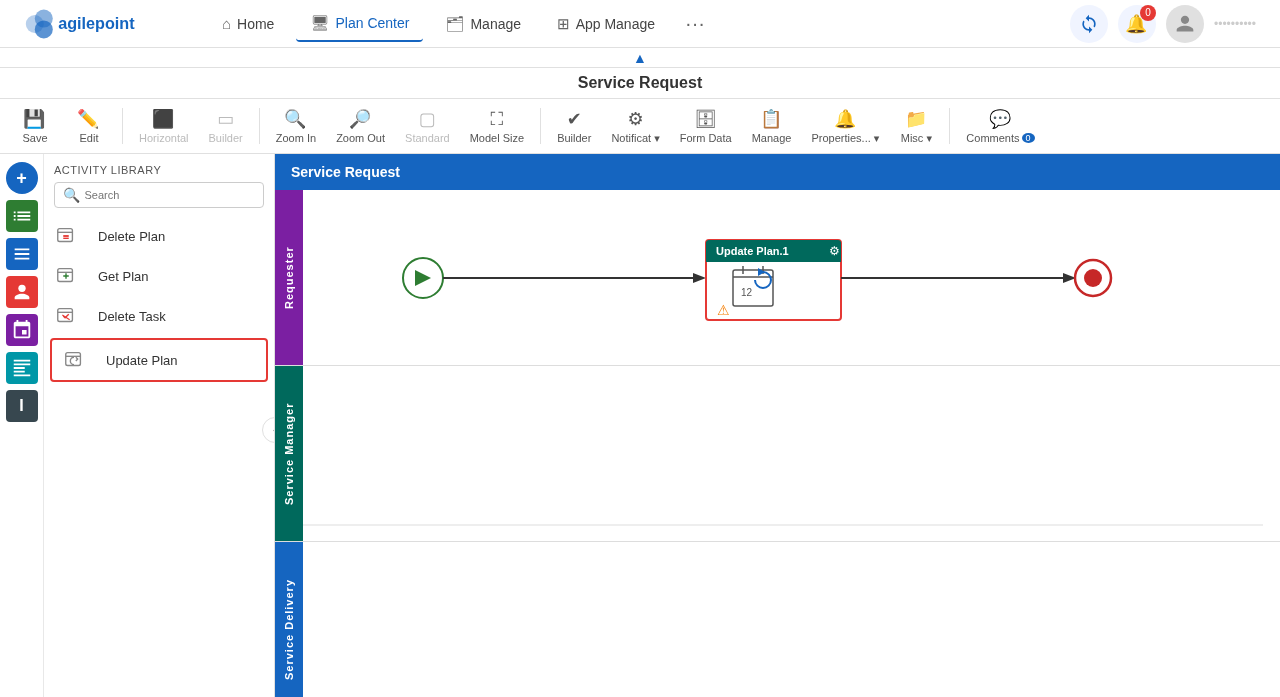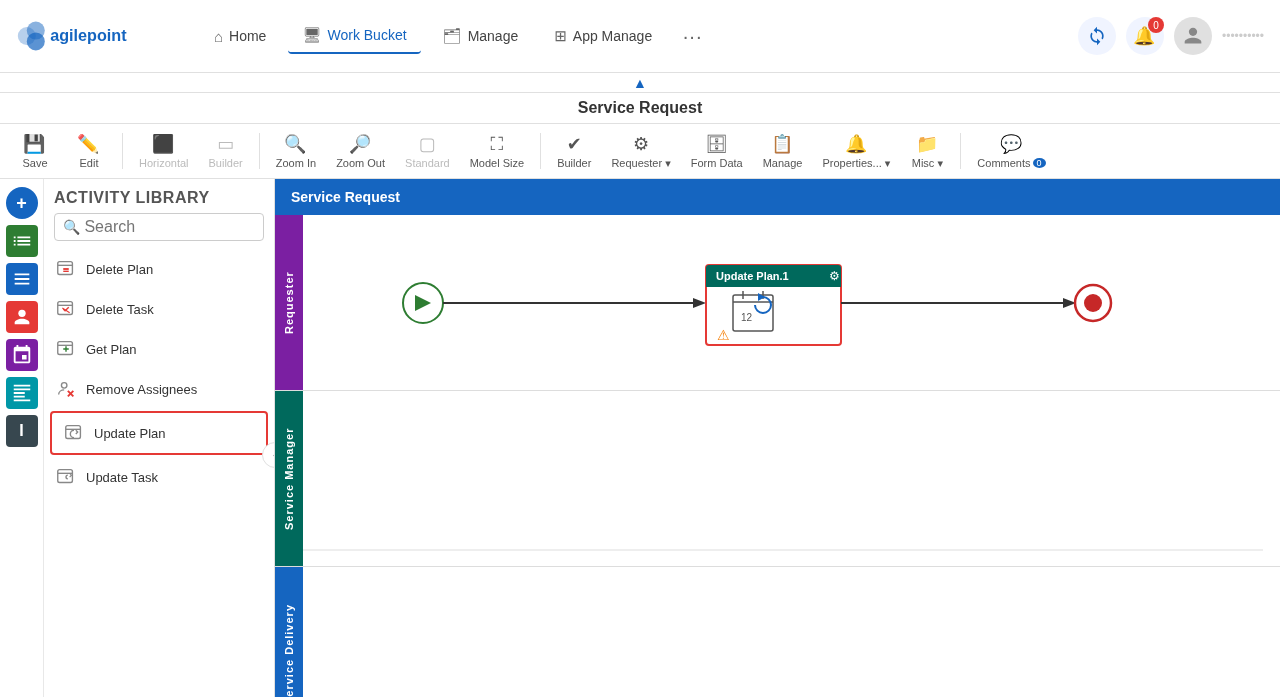--- a/index.html
+++ b/index.html
@@ -1,22 +1,22 @@
 <!DOCTYPE html>
 <html><head>
   <meta charset="utf-8">
   <style>
     * { box-sizing: border-box; margin: 0; padding: 0; }
     body { font-family: 'Segoe UI', Arial, sans-serif; font-size: 13px; background: #f5f5f5; overflow: hidden; }
 
     
     .top-nav {
-      display: flex; align-items: center; height: 73px;
+      display: flex; align-items: center; height: 48px;
       background: #fff; border-bottom: 1px solid #e0e0e0;
-      padding: 0 16px; position: relative; z-index: 100;
+      padding: 0 24px; position: relative; z-index: 100;
     }
     .logo { display: flex; align-items: center; margin-right: 40px; }
     .logo svg { height: 36px; }
     .nav-links { display: flex; align-items: center; gap: 8px; flex: 1; }
     .nav-item {
       display: flex; align-items: center; gap: 6px;
       padding: 8px 14px; border-radius: 4px; cursor: pointer;
       color: #444; font-size: 14px; white-space: nowrap;
     }
     .nav-item.active { color: #1565c0; border-bottom: 2px solid #1565c0; }
@@ -85,34 +85,34 @@
       display: flex; flex-direction: column; align-items: center; padding-top: 8px; gap: 6px;
     }
     .sidebar-strip-btn {
       width: 32px; height: 32px; border-radius: 4px; cursor: pointer;
       display: flex; align-items: center; justify-content: center; font-size: 14px;
     }
     .sidebar-strip-btn.add { background: #1565c0; color: #fff; font-size: 18px; font-weight: bold; border-radius: 50%; }
     .sidebar-strip-btn svg { width: 22px; height: 22px; }
     .sidebar-content { margin-left: 44px; display: flex; flex-direction: column; flex: 1; overflow: hidden; }
     .activity-library-title {
-      font-size: 16px; font-weight: 700; color: #555; letter-spacing: 0.5px;
+      font-size: 11px; font-weight: 400; color: #555; letter-spacing: 0.5px;
       padding: 10px 10px 6px 10px; text-transform: uppercase;
     }
     .search-box {
       display: flex; align-items: center; margin: 0 10px 8px;
       border: 1px solid #ccc; border-radius: 4px; padding: 4px 8px; background: #fff;
     }
     .search-box input {
-      border: none; outline: none; font-size: 16px; flex: 1; background: transparent; color: #333;
+      border: none; outline: none; font-size: 11px; flex: 1; background: transparent; color: #333;
     }
     .search-icon { color: #888; font-size: 14px; margin-right: 4px; }
     .activity-list { overflow-y: auto; flex: 1; }
     .activity-item {
-      display: flex; align-items: center; gap: 8px;
+      display: flex; align-items: center; gap: 20px;
       padding: 8px 10px; cursor: pointer; color: #333; font-size: 13px;
     }
     .activity-item.selected { background: #fff; border: 2px solid #e53935; border-radius: 4px; margin: 2px 6px; }
     .activity-item .act-icon { width: 24px; height: 24px; display: flex; align-items: center; justify-content: center; }
 
     
     .sidebar-collapse-btn {
       position: absolute; right: -14px; top: 50%; transform: translateY(-50%);
       background: #fff; border: 1px solid #e0e0e0; border-radius: 50%;
       width: 26px; height: 26px; display: flex; align-items: center; justify-content: center;
@@ -149,21 +149,21 @@
       <text x="38" y="26" font-family="Arial" font-size="18" font-weight="bold" fill="#1565c0">agilepoint</text>
     </svg>
   </div>
   <div class="nav-links">
     <div class="nav-item">
       <span class="nav-icon">⌂</span>
       <span>Home</span>
     </div>
     <div class="nav-item active">
       <span class="nav-icon">🖥</span>
-      <span>Work Bucket</span>
+      <span>Plan Center</span>
     </div>
     <div class="nav-item">
       <span class="nav-icon">🗂</span>
       <span>Manage</span>
     </div>
     <div class="nav-item">
       <span class="nav-icon">⊞</span>
       <span>App Manage</span>
     </div>
     <div class="nav-dots">···</div>
@@ -230,21 +230,21 @@
     <span class="tb-icon">⛶</span>
     <span class="tb-label">Model Size</span>
   </div>
   <div class="tb-sep"></div>
   <div class="tb-item">
     <span class="tb-icon">✔</span>
     <span class="tb-label">Builder</span>
   </div>
   <div class="tb-item">
     <span class="tb-icon">⚙</span>
-    <span class="tb-label">Requester ▾</span>
+    <span class="tb-label">Notificat ▾</span>
   </div>
   <div class="tb-item">
     <span class="tb-icon">🗄</span>
     <span class="tb-label">Form Data</span>
   </div>
   <div class="tb-item">
     <span class="tb-icon">📋</span>
     <span class="tb-label">Manage</span>
   </div>
   <div class="tb-item">
@@ -313,75 +313,53 @@
               </svg>
           </div>
           <span>Delete Plan</span>
         </div>
 
         <div class="activity-item">
           <div class="act-icon">
             <svg width="22" height="22" viewBox="0 0 24 24">
                 <rect x="3" y="4" width="16" height="14" rx="2" fill="none" stroke="#888" stroke-width="1.5"></rect>
                 <line x1="3" y1="8" x2="19" y2="8" stroke="#888" stroke-width="1.5"></line>
+                <path d="M9 12h6M12 9v6" stroke="#2e7d32" stroke-width="1.5"></path>
+              </svg>
+          </div>
+          <span>Get Plan</span>
+        </div>
+
+        <div class="activity-item">
+          <div class="act-icon">
+            <svg width="22" height="22" viewBox="0 0 24 24">
+                <rect x="3" y="4" width="16" height="14" rx="2" fill="none" stroke="#888" stroke-width="1.5"></rect>
+                <line x1="3" y1="8" x2="19" y2="8" stroke="#888" stroke-width="1.5"></line>
                 <path d="M9 12l2 2 4-4" stroke="#e53935" stroke-width="1.5" fill="none"></path>
                 <line x1="8" y1="11" x2="16" y2="16" stroke="#e53935" stroke-width="1.2"></line>
               </svg>
           </div>
           <span>Delete Task</span>
         </div>
 
-        <div class="activity-item">
-          <div class="act-icon">
-            <svg width="22" height="22" viewBox="0 0 24 24">
-                <rect x="3" y="4" width="16" height="14" rx="2" fill="none" stroke="#888" stroke-width="1.5"></rect>
-                <line x1="3" y1="8" x2="19" y2="8" stroke="#888" stroke-width="1.5"></line>
-                <path d="M9 12h6M12 9v6" stroke="#2e7d32" stroke-width="1.5"></path>
-              </svg>
-          </div>
-          <span>Get Plan</span>
-        </div>
-
-
-        <div class="activity-item">
-          <div class="act-icon">
-            <svg width="22" height="22" viewBox="0 0 24 24">
-                <circle cx="10" cy="8" r="3" fill="none" stroke="#888" stroke-width="1.5"></circle>
-                <path d="M4 18c0-3 2.7-5 6-5" stroke="#888" stroke-width="1.5" fill="none"></path>
-                <line x1="14" y1="14" x2="20" y2="20" stroke="#e53935" stroke-width="2"></line>
-                <line x1="20" y1="14" x2="14" y2="20" stroke="#e53935" stroke-width="2"></line>
-              </svg>
-          </div>
-          <span>Remove Assignees</span>
-        </div>
+
 
 
         <div class="activity-item selected">
           <div class="act-icon">
             <svg width="22" height="22" viewBox="0 0 24 24">
                 <rect x="3" y="4" width="16" height="14" rx="2" fill="none" stroke="#888" stroke-width="1.5"></rect>
                 <line x1="3" y1="8" x2="19" y2="8" stroke="#888" stroke-width="1.5"></line>
                 <path d="M12 17c-2.2 0-4-1.8-4-4s1.8-4 4-4" stroke="#888" stroke-width="1.5" fill="none"></path>
                 <path d="M14 13l2-2-2-2" stroke="#888" stroke-width="1.5" fill="none"></path>
               </svg>
           </div>
           <span>Update Plan</span>
         </div>
 
-        <div class="activity-item">
-          <div class="act-icon">
-            <svg width="22" height="22" viewBox="0 0 24 24">
-                <rect x="3" y="4" width="16" height="14" rx="2" fill="none" stroke="#888" stroke-width="1.5"></rect>
-                <line x1="3" y1="8" x2="19" y2="8" stroke="#888" stroke-width="1.5"></line>
-                <path d="M14 14c-1.1 0-2-.9-2-2s.9-2 2-2" stroke="#888" stroke-width="1.5" fill="none"></path>
-                <path d="M16 12l2-2-2-2" stroke="#888" stroke-width="1.2" fill="none"></path>
-              </svg>
-          </div>
-          <span>Update Task</span>
-        </div>
 
       </div>
     </div>
     <div class="sidebar-collapse-btn">‹</div>
   </div>
 
   <div class="canvas-area">
     <div class="canvas-header">
       <span>Service Request</span>
     </div>

